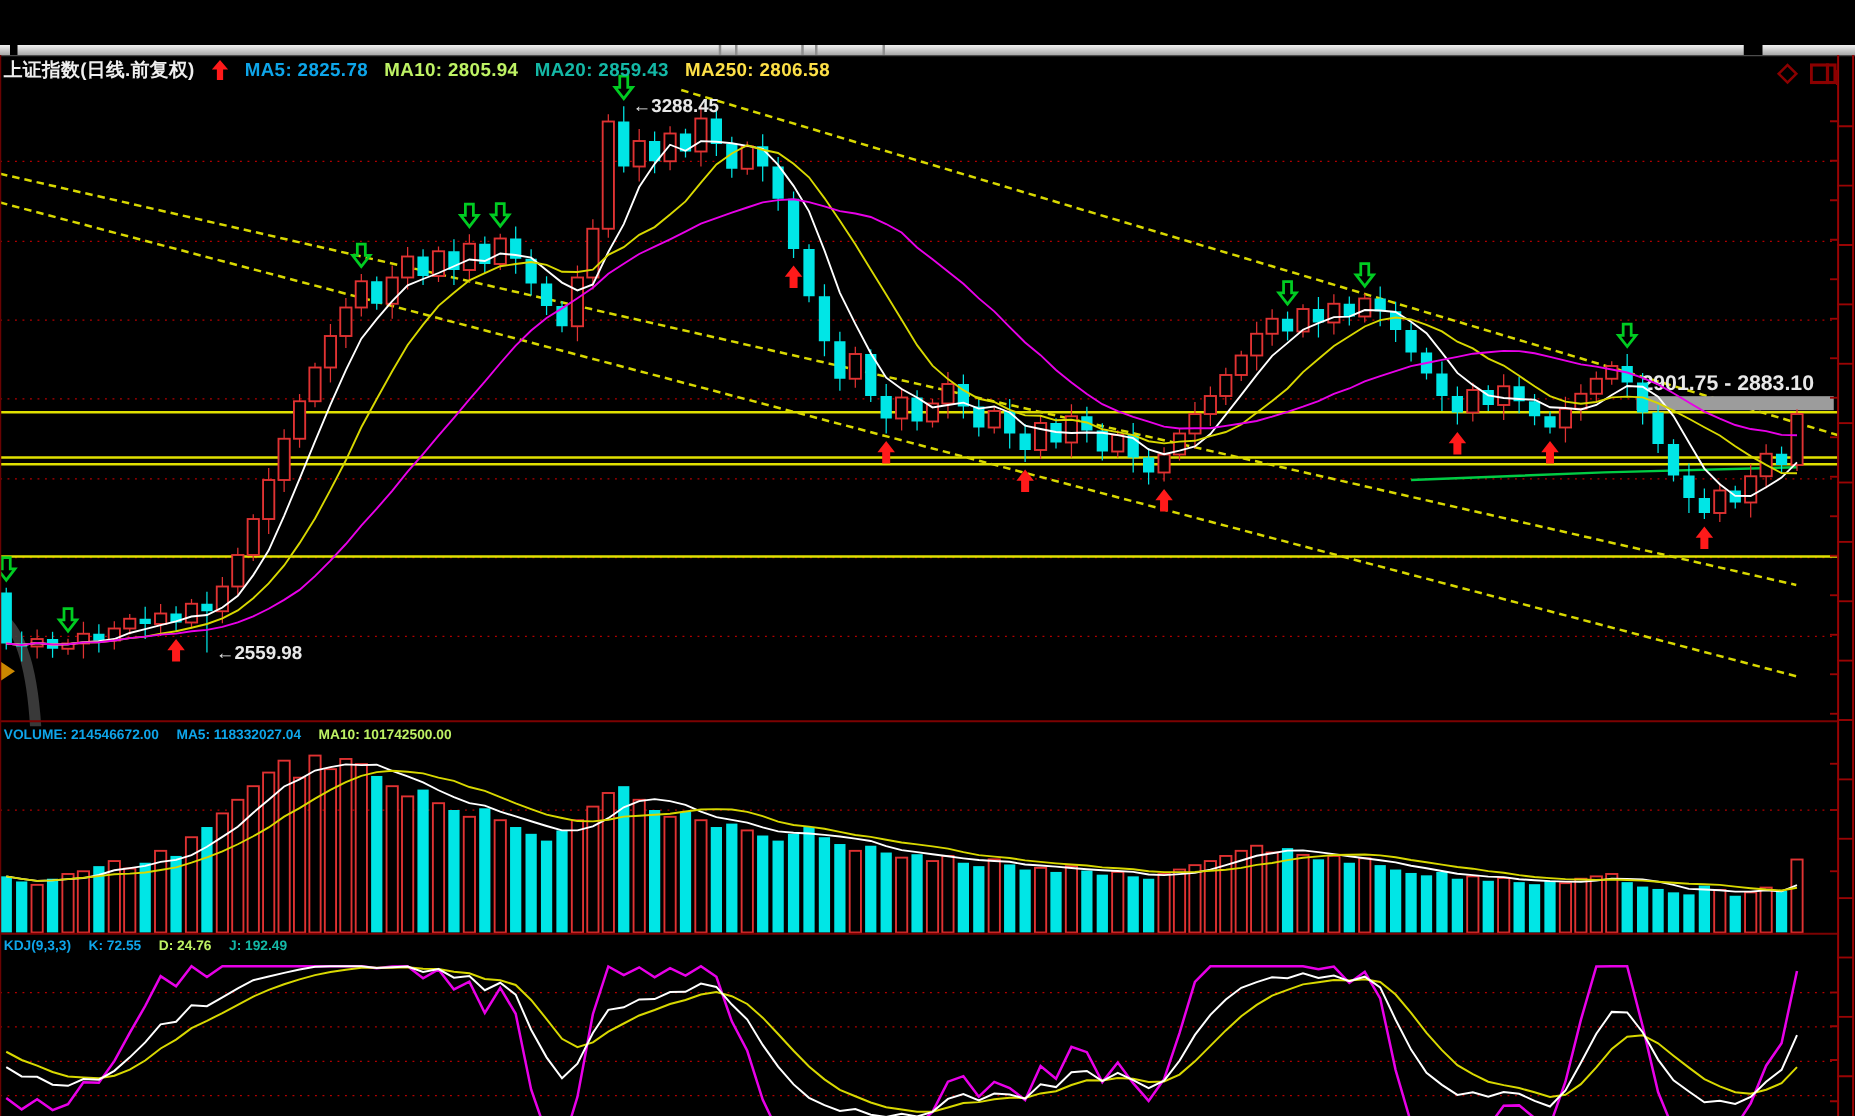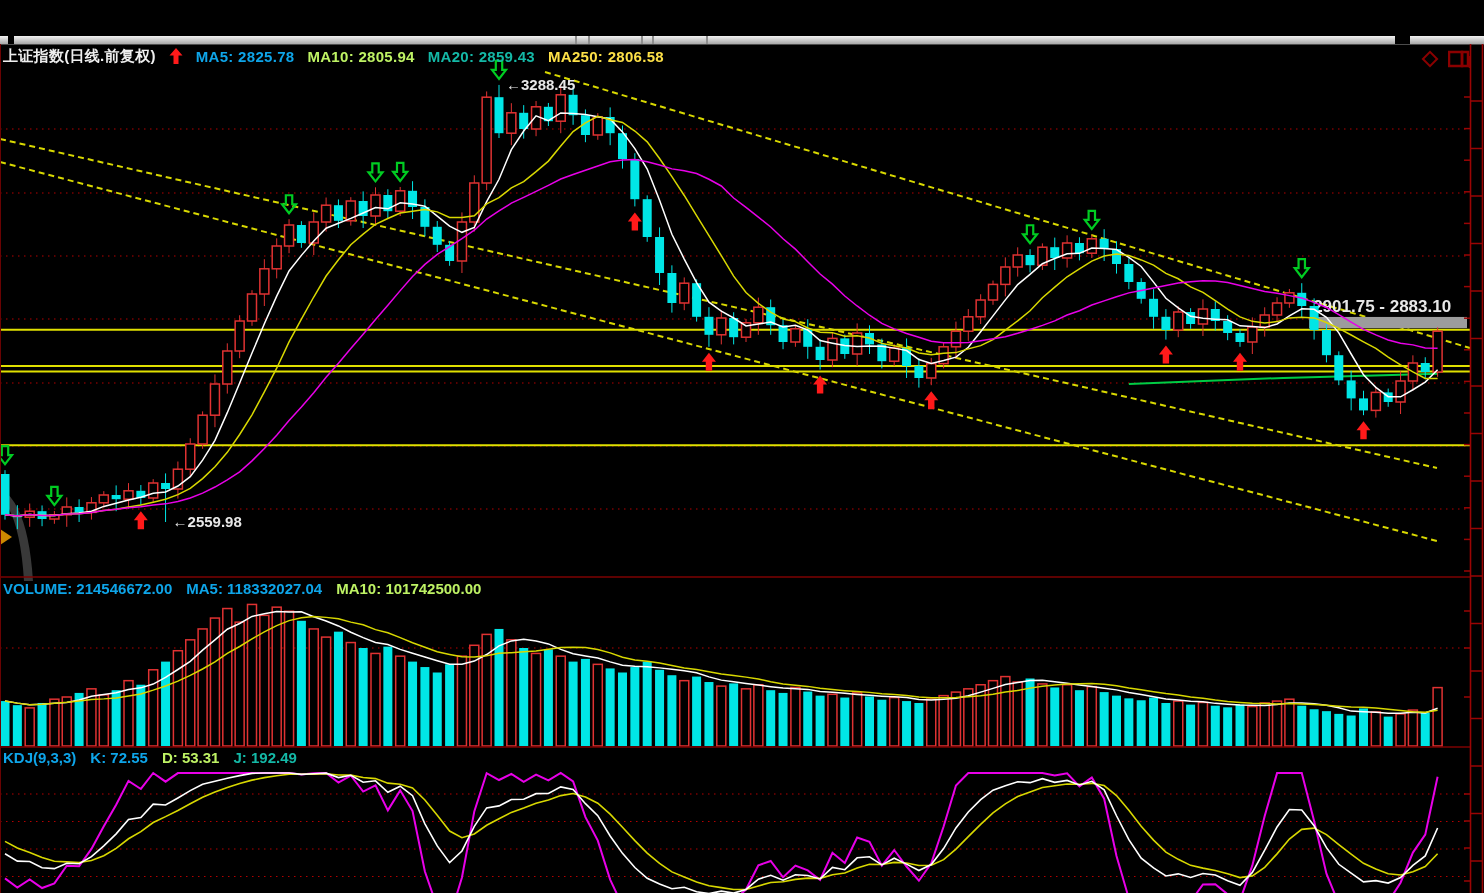--- a/index.html
+++ b/index.html
@@ -5,21 +5,21 @@
   html,body{margin:0;padding:0;background:#000;width:1484px;height:893px;overflow:hidden;
     font-family:"Liberation Sans","DejaVu Sans",sans-serif;}
   #stage{position:absolute;left:0;top:0;width:1484px;height:669px;background:#000;margin-top:36px;}
   #top-strip{position:absolute;left:0;top:0;width:1484px;height:8px;
     background:linear-gradient(#f2f2f2,#c9c9c9 55%,#a8a8a8);border-bottom:1px solid #4c4c4c;}
   .strip-sep{position:absolute;top:0;width:2px;height:8px;background:#8f8f8f;}
   .strip-notch{position:absolute;top:0;height:8px;background:#000;}
   #main-header{position:absolute;left:3px;top:11px;height:18px;display:flex;align-items:center;
     gap:13px;font-size:15px;font-weight:bold;letter-spacing:.3px;white-space:nowrap;z-index:5;}
   .hdr-row{position:absolute;left:3px;height:18px;display:flex;align-items:center;gap:14px;
-    font-size:15px;font-weight:bold;white-space:nowrap;z-index:5;}
+    font-size:11px;font-weight:bold;white-space:nowrap;z-index:5;}
   .c-white{color:#0ea5e9}.c-yellow{color:#bef264}.c-magenta{color:#14b8a6}
   .c-green{color:#fde047}.c-title{color:#efefef}
   #vol-header{top:543px;}
   #kdj-header{top:712px;}
   #win-controls{position:absolute;right:14px;top:13px;display:flex;align-items:center;gap:8px;z-index:6;}
   #chart{position:absolute;left:0;top:0;z-index:1;}
 </style>
 </head>
 <body>
 
@@ -59,21 +59,21 @@
 
   <div id="vol-header" class="hdr-row">
     <span class="c-white">VOLUME: 214546672.00</span>
     <span class="c-white">MA5: 118332027.04</span>
     <span class="c-yellow">MA10: 101742500.00</span>
   </div>
 
   <div id="kdj-header" class="hdr-row">
     <span class="c-white">KDJ(9,3,3)</span>
     <span class="c-white">K: 72.55</span>
-    <span class="c-yellow">D: 53.31</span>
+    <span class="c-yellow">D: 24.76</span>
     <span class="c-magenta">J: 192.49</span>
   </div>
 
   <svg id="chart" width="1484" height="893">
       <g>
         <line x1="0" y1="93" x2="1470" y2="93" stroke="#b40000" stroke-width="1" stroke-dasharray="1.5 4.5"></line>
         <line x1="0" y1="157" x2="1470" y2="157" stroke="#b40000" stroke-width="1" stroke-dasharray="1.5 4.5"></line>
         <line x1="0" y1="220" x2="1470" y2="220" stroke="#b40000" stroke-width="1" stroke-dasharray="1.5 4.5"></line>
         <line x1="0" y1="283" x2="1470" y2="283" stroke="#b40000" stroke-width="1" stroke-dasharray="1.5 4.5"></line>
         <line x1="0" y1="347" x2="1470" y2="347" stroke="#b40000" stroke-width="1" stroke-dasharray="1.5 4.5"></line>

